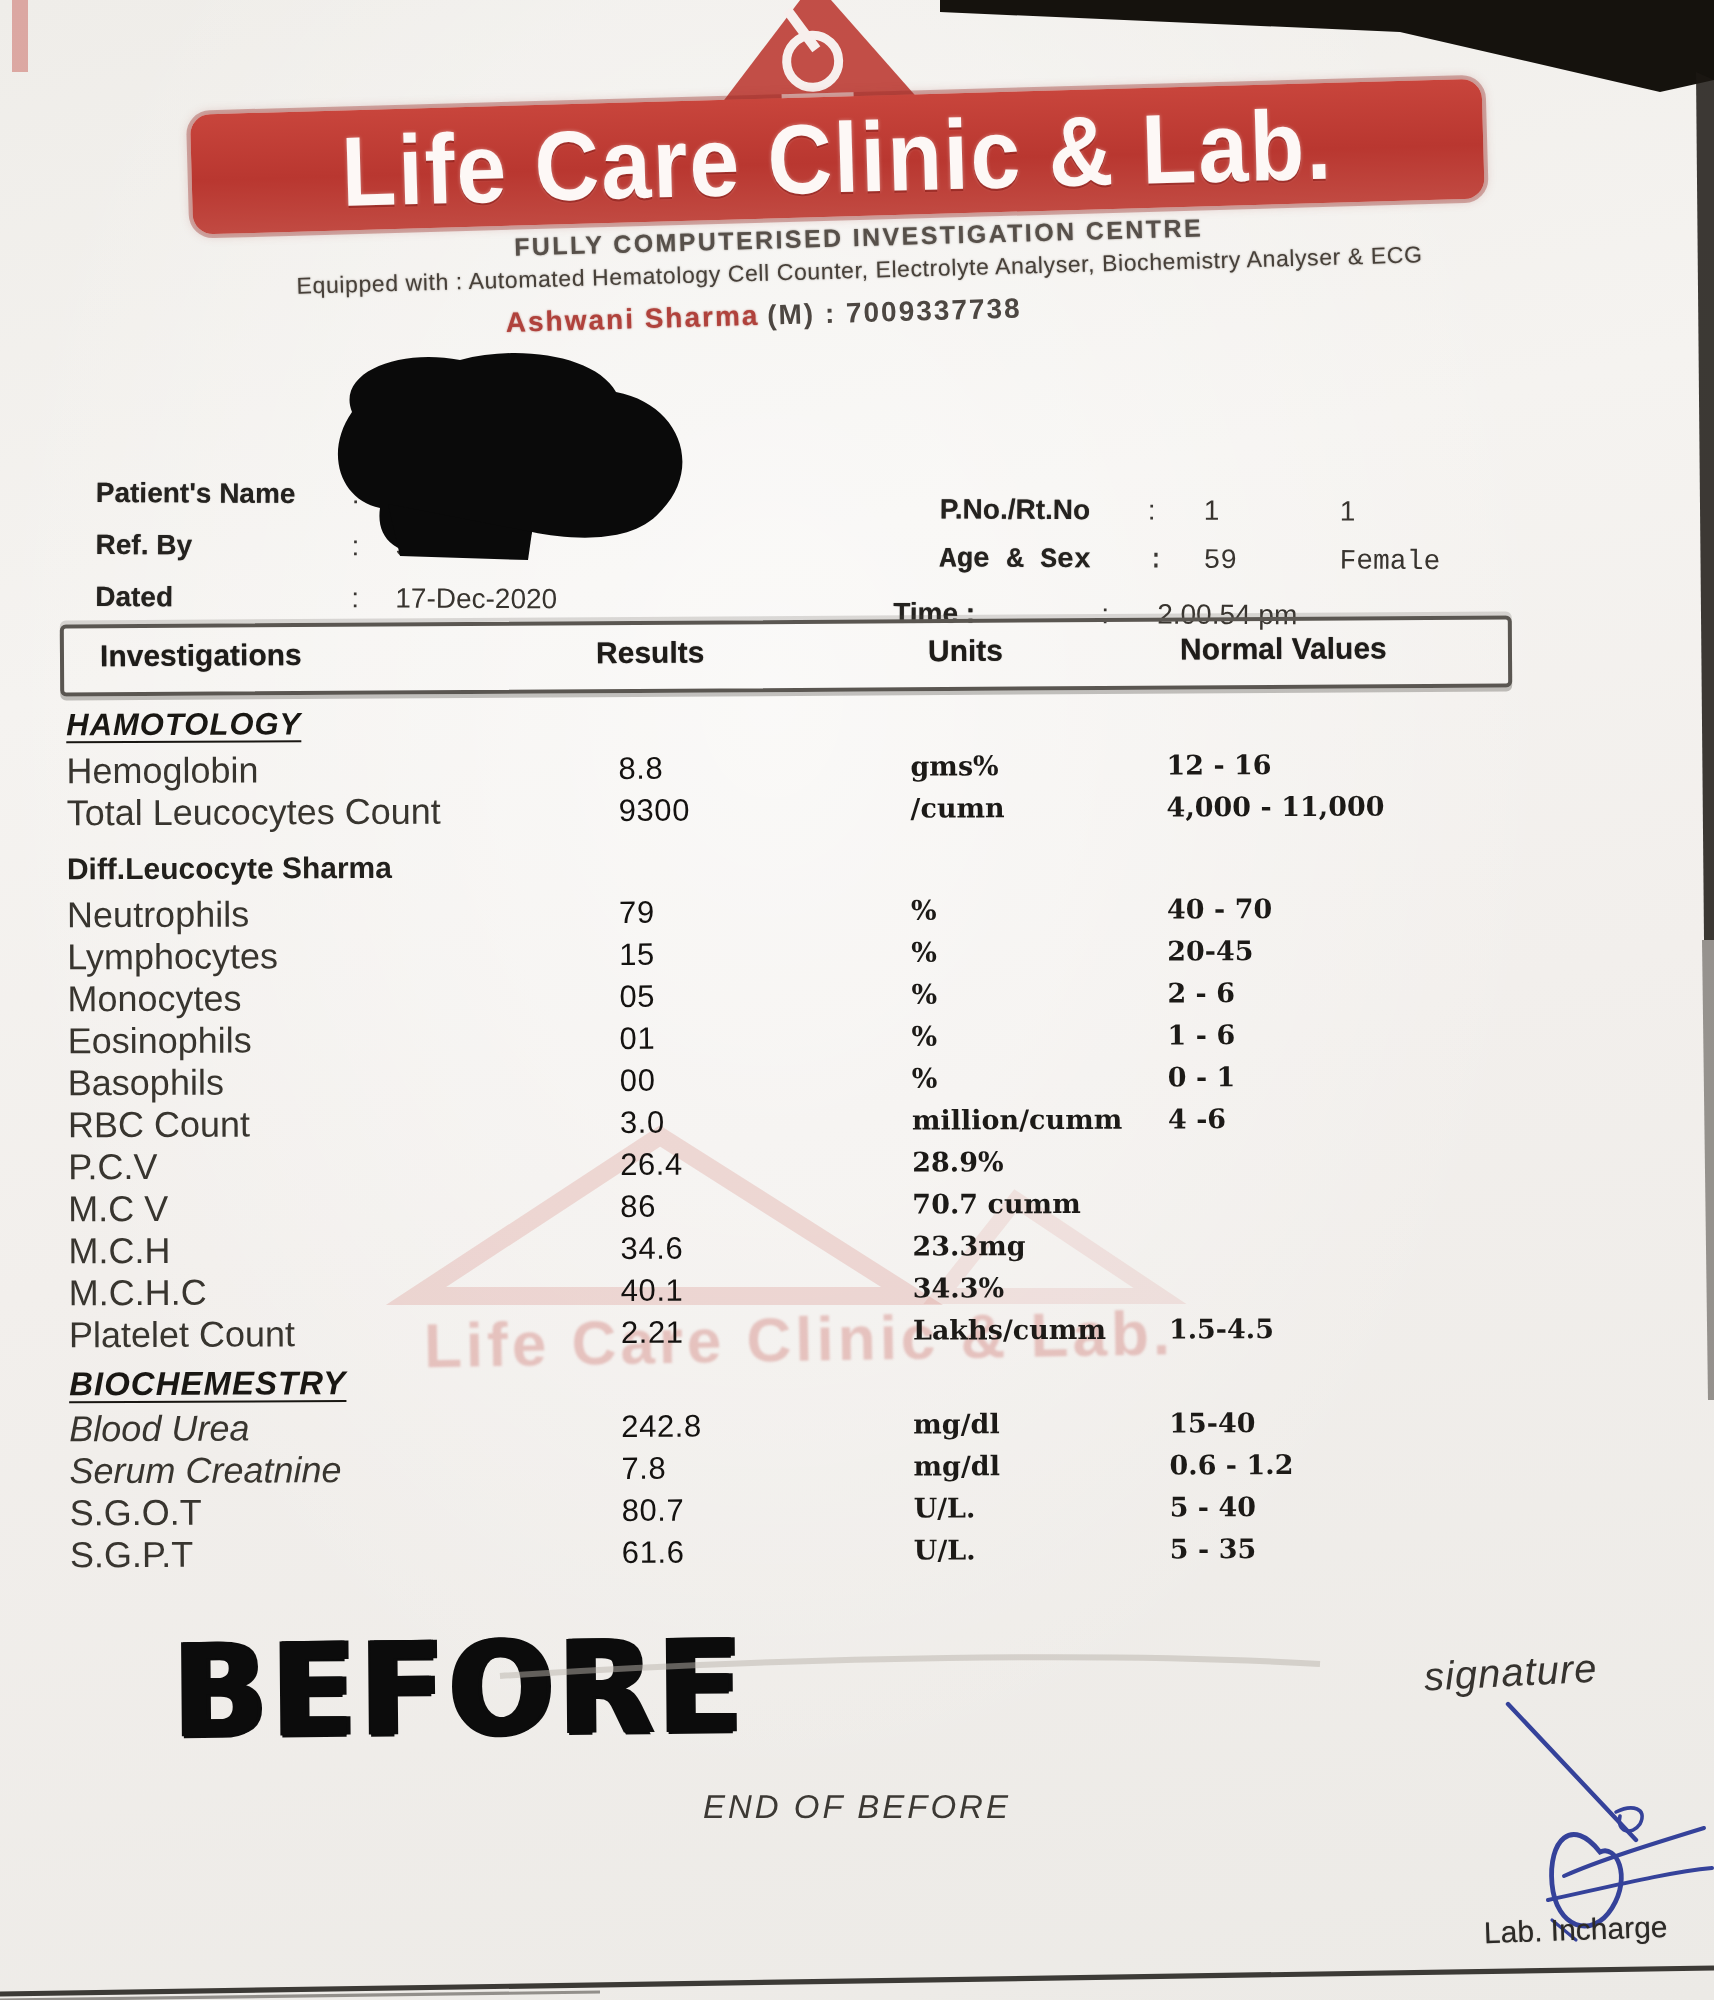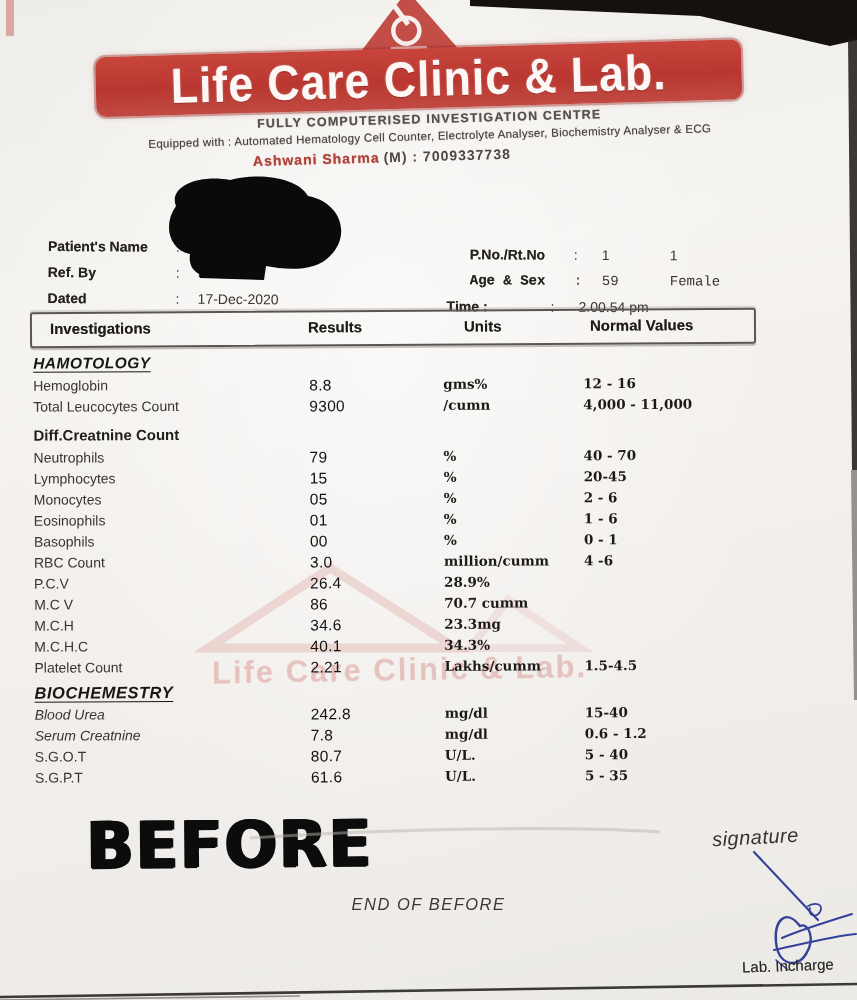--- a/index.html
+++ b/index.html
@@ -40,34 +40,34 @@
   .pin-sep{position:absolute;color:#3a3733;}
   .pin-val{position:absolute;color:#38342f;}
   
   .thead{
     position:absolute;left:30px;top:310px;width:722px;height:32px;
     border:2px solid #5a5651;border-radius:3px;transform:rotate(-.35deg);
     box-shadow:0 2px 0 rgba(90,85,80,.35), 0 -2px 0 rgba(90,85,80,.2);
     font-weight:bold;font-size:15px;color:#1e1c19;
   }
   .thead span{position:absolute;top:6px;text-shadow:0 0 .5px rgba(30,25,20,.6);}
-  .th-inv{left:18px;} .th-res{left:276px;} .th-uni{left:432px;} .th-nor{left:558px;}
+  .th-inv{left:18px;} .th-res{left:266px;} .th-uni{left:432px;} .th-nor{left:558px;}
   
   .tbody{position:absolute;left:28px;top:348px;width:770px;transform:rotate(-.25deg);}
   .trow{position:relative;height:21px;line-height:21px;white-space:nowrap;}
   .trow.section{height:24px;line-height:24px;margin-top:2px;}
   .trow.subsection{height:24px;line-height:24px;margin-top:6px;}
   .trow.section .c-name{
     font-weight:bold;font-style:italic;font-size:15.5px;color:#191713;
     text-decoration:underline;text-underline-offset:3px;letter-spacing:.5px;}
   .trow.subsection .c-name{font-weight:bold;font-size:15px;color:#22201c;}
-  .c-name{position:absolute;left:6px;font-size:14px;color:#38352f;}
+  .c-name{position:absolute;left:6px;font-size:18px;color:#38352f;}
   .trow.em .c-name{font-style:italic;text-align:center;}
   .c-result{position:absolute;left:282px;font-weight:normal;font-size:15.5px;color:#141210;letter-spacing:.3px;}
-  .c-units{position:absolute;left:416px;font-family:"DejaVu Serif", serif;font-weight:bold;font-size:13.5px;color:#1c1a17;}
+  .c-units{position:absolute;left:428px;font-family:"DejaVu Serif", serif;font-weight:bold;font-size:13.5px;color:#1c1a17;}
   .c-normal{position:absolute;left:556px;font-family:"DejaVu Serif", serif;font-weight:bold;font-size:13.5px;color:#1c1a17;}
   
   .trow.section.s2 .c-name{font-size:16.5px;}
   
   .wm{position:absolute;left:0;top:0;pointer-events:none;z-index:0;}
   .wm-text{
     position:absolute;left:212px;top:652px;width:420px;
     font-size:31px;font-weight:bold;letter-spacing:2px;color:rgba(199,92,86,.32);
     transform:rotate(-1deg);white-space:nowrap;filter:blur(.4px);
   }
@@ -176,21 +176,21 @@
           <span class="c-units">gms%</span>
           <span class="c-normal">12 - 16</span>
         </div>
         <div class="trow row">
           <span class="c-name">Total Leucocytes Count</span>
           <span class="c-result">9300</span>
           <span class="c-units">/cumn</span>
           <span class="c-normal">4,000 - 11,000</span>
         </div>
         <div class="trow subsection">
-          <span class="c-name">Diff.Creatnine Count</span>
+          <span class="c-name">Diff.Leucocyte Sharma</span>
         </div>
         <div class="trow row">
           <span class="c-name">Neutrophils</span>
           <span class="c-result">79</span>
           <span class="c-units">%</span>
           <span class="c-normal">40 - 70</span>
         </div>
         <div class="trow row">
           <span class="c-name">Lymphocytes</span>
           <span class="c-result">15</span>

